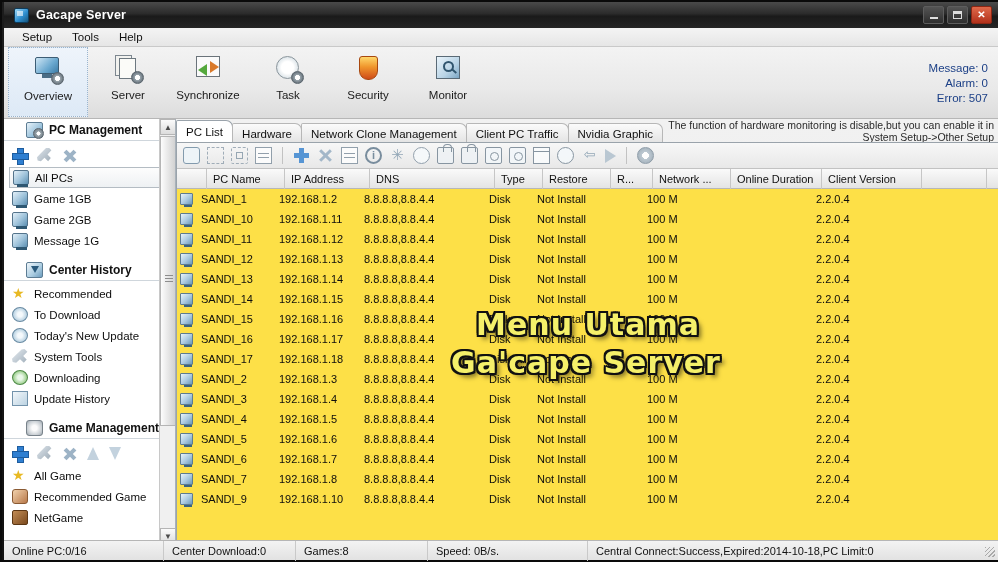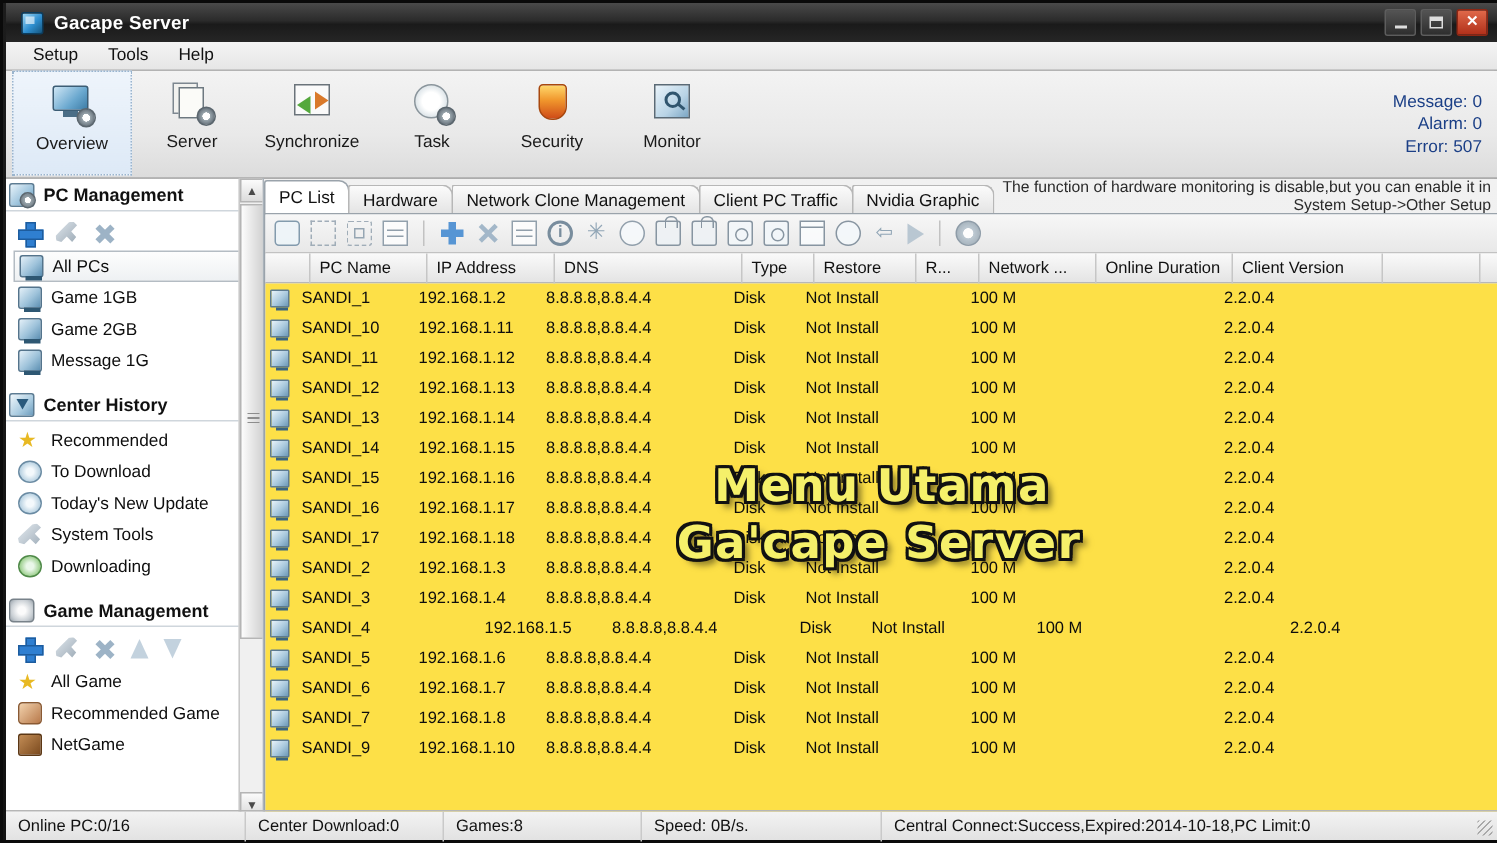--- a/index.html
+++ b/index.html
@@ -97,21 +97,21 @@
     color:#1b3f86; font-size:11.5px; line-height:15px;
   }
 
   
   .left-panel {
     position:absolute; left:2px; top:117px; width:172px; height:425px;
     background:#fff; border-right:1px solid #a9b2ba;
     overflow:hidden;
   }
   .grp-head {
-    display:flex; align-items:center; height:22px; padding-left:2px;
+    display:flex; align-items:center; height:22px; padding-left:22px;
     font-weight:bold; font-size:12px; color:#111;
     border-bottom:1px solid #cfd6dc; margin-bottom:2px;
   }
   .grp-head .gi { width:17px; height:16px; margin-right:6px; position:relative; }
   .gi-pcman{background:linear-gradient(135deg,#e8f3fa,#9cc3dc 60%,#5f92b4);border:1px solid #5c7c93;border-radius:2px;}
   .gi-pcman:after{content:"";position:absolute;right:-2px;bottom:-2px;width:9px;height:9px;border-radius:50%;
                   background:radial-gradient(circle,#fff 30%,#98a4ab 34%,#5f6a73 100%);border:1px solid #5b666e;}
   .gi-dl{background:linear-gradient(135deg,#f0f7fb,#a9cbe0 60%,#6c9cbd);border:1px solid #5c7c93;border-radius:2px;}
   .gi-dl:after{content:"";position:absolute;left:4px;top:3px;width:0;height:0;border-left:4px solid transparent;border-right:4px solid transparent;border-top:7px solid #2a5a7c;}
   .gi-game{background:radial-gradient(circle,#fbfbfb 25%,#c9cfd4 70%,#9aa3ab 100%);border:1px solid #78828a;border-radius:3px;}
@@ -398,20 +398,24 @@
       <span>Today's New Update</span>
     </div>
     <div class="nav-item">
       <span class="nav-ico ni-wrench"></span>
       <span>System Tools</span>
     </div>
     <div class="nav-item">
       <span class="nav-ico ni-dl"></span>
       <span>Downloading</span>
     </div>
+    <div class="nav-item">
+      <span class="nav-ico ni-hist"></span>
+      <span>Update History</span>
+    </div>
 
     <div class="grp-head" style="margin-top:8px">
       <span class="gi gi-game"></span>
       <span>Game Management</span>
     </div>
     <div class="tool-row">
       <span class="tbi ic-plus"></span>
       <span class="tbi ic-wrench"></span>
       <span class="tbi ic-x"></span>
       <span class="tbi ic-up"></span>
@@ -647,21 +651,21 @@
               <div class="td" style="width: 42px;"></div>
               <div class="td" style="width: 78px;">100 M</div>
               <div class="td" style="width: 91px;"></div>
               <div class="td" style="width: 100px;">2.2.0.4</div>
             </div>
             <div class="row">
               <div class="rowico">
                 <i></i>
               </div>
               <div class="td" style="width: 78px;">SANDI_4</div>
-              <div class="td" style="width: 85px; margin-left: 44px;">192.168.1.5</div>
+              <div class="td" style="width: 85px;">192.168.1.5</div>
               <div class="td" style="width: 125px;">8.8.8.8,8.8.4.4</div>
               <div class="td" style="width: 48px;">Disk</div>
               <div class="td" style="width: 68px;">Not Install</div>
               <div class="td" style="width: 42px;"></div>
               <div class="td" style="width: 78px;">100 M</div>
               <div class="td" style="width: 91px;"></div>
               <div class="td" style="width: 100px;">2.2.0.4</div>
             </div>
             <div class="row">
               <div class="rowico">

